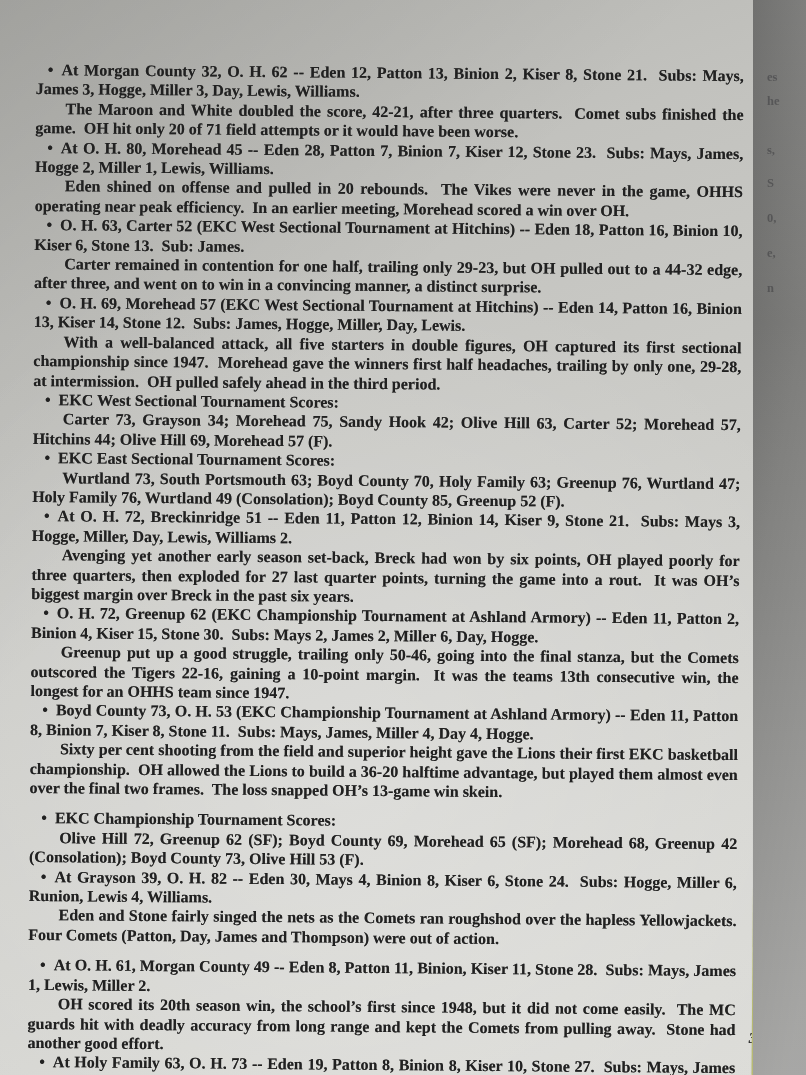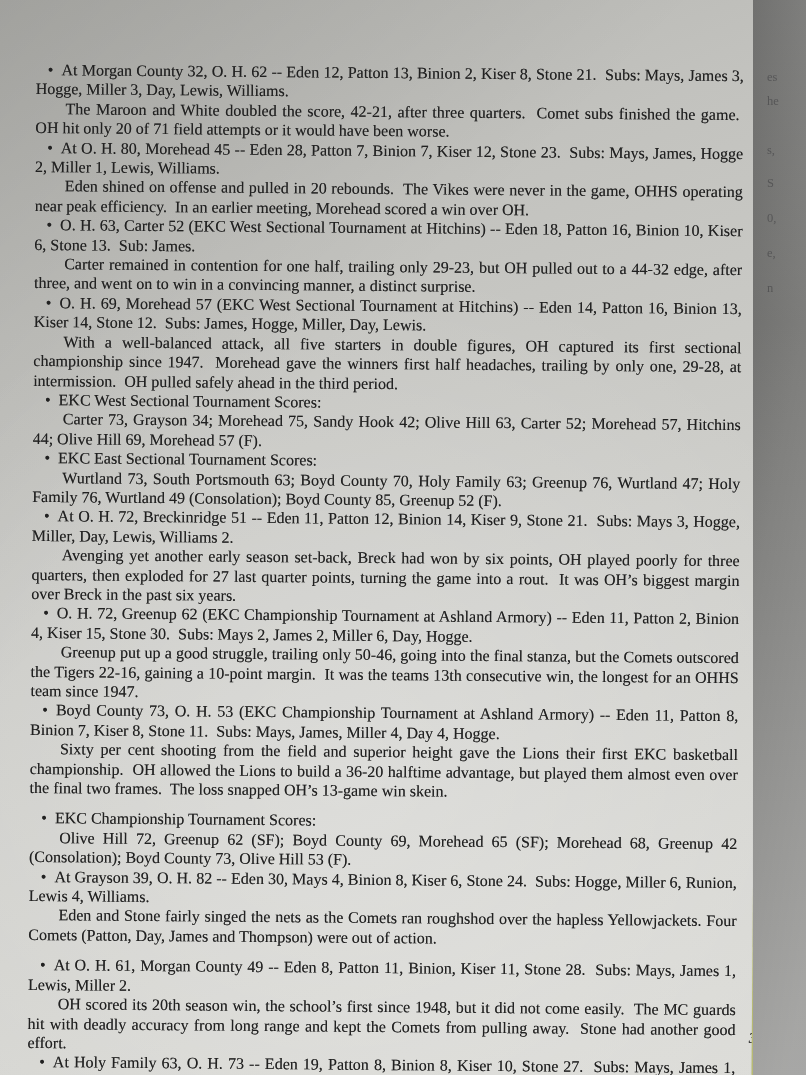--- a/index.html
+++ b/index.html
@@ -2,20 +2,21 @@
 <html><head>
 <meta charset="utf-8">
 <style>
   html,body{margin:0;padding:0;}
   .photo{
     position:relative;
     width:806px;height:1075px;
     overflow:hidden;
     background:#000000;
     font-family:"Liberation Serif","DejaVu Serif",serif;
+    font-weight:bold;
   }
   
   .page{
     position:absolute;left:0;top:0;
     width:772px;height:1075px;
     background:
       radial-gradient(120% 80% at 45% 72%, rgba(255,255,255,0.25), rgba(255,255,255,0) 60%),
       linear-gradient(135deg, rgba(0,0,0,0.10), rgba(0,0,0,0) 38%),
       linear-gradient(160deg, #b3b3af 0%, #c2c2be 25%, #cdcdc9 55%, #d8d8d4 85%, #dcdcd8 100%);
   }

